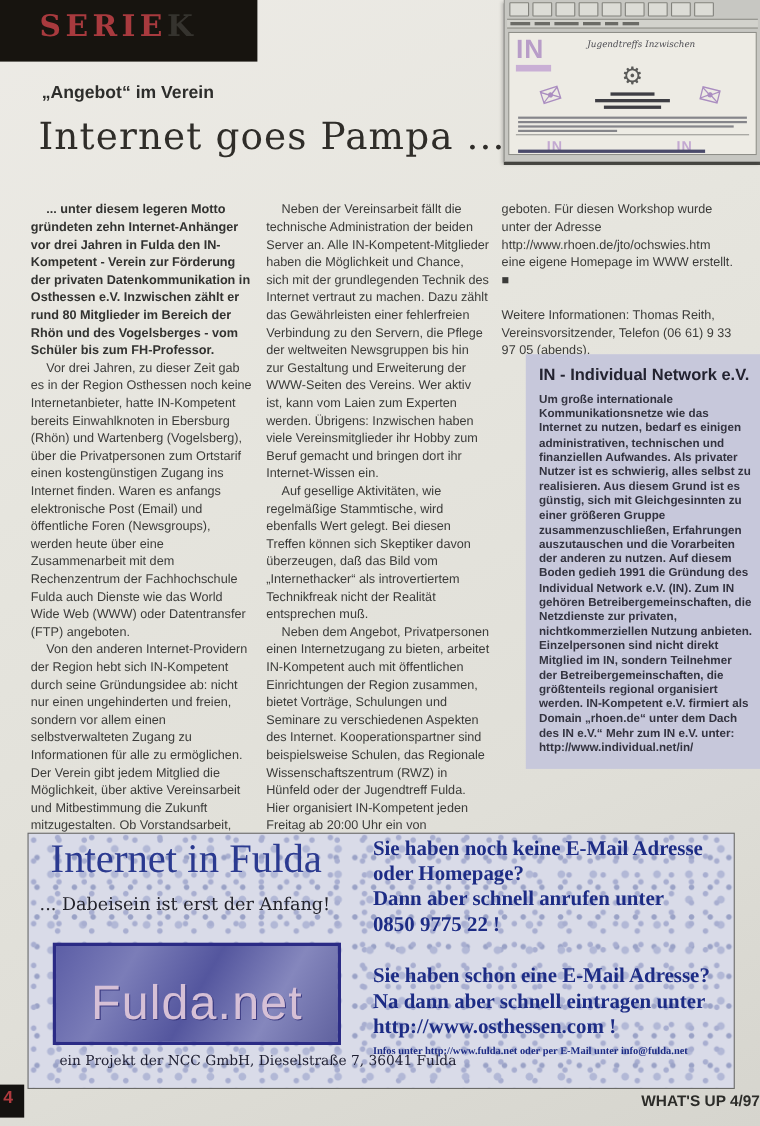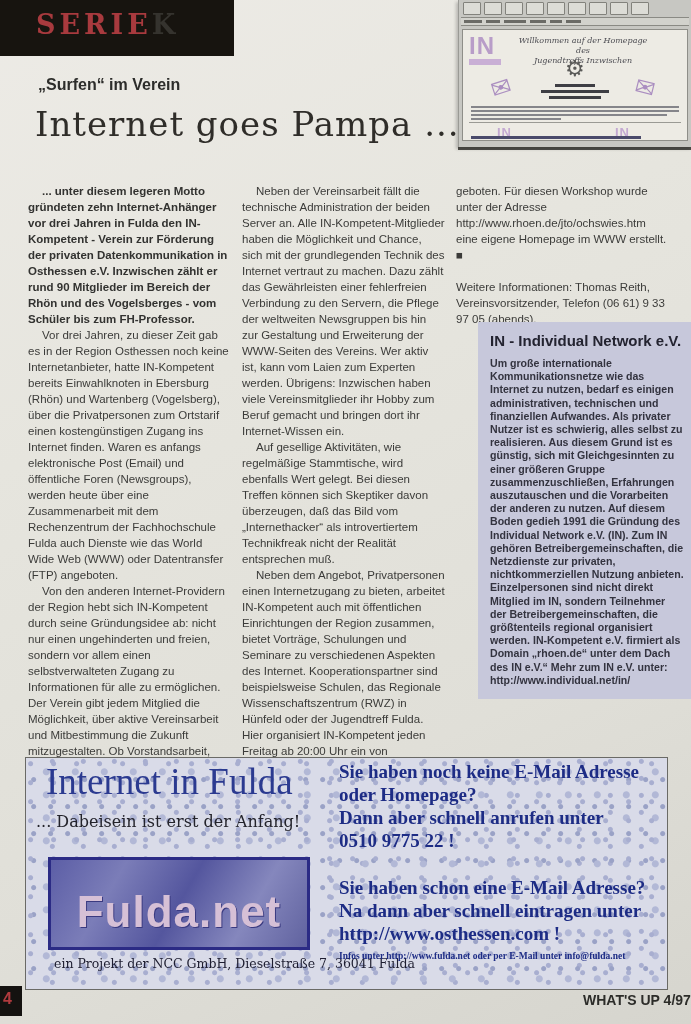--- a/index.html
+++ b/index.html
@@ -60,21 +60,21 @@
       radial-gradient(circle at 45% 80%,#9aa2c6 2px,transparent 3px),
       radial-gradient(circle at 85% 20%,#a8aed0 2px,transparent 3px);
     background-size:23px 19px,29px 23px,17px 27px,31px 17px;}
   .ad-headline{position:absolute;left:20px;top:2px;font-family:Liberation Serif, serif;font-size:37px;
     color:#2b3a90;}
   .ad-subline{position:absolute;left:10px;top:54px;font-family:"DejaVu Serif",serif;font-size:16px;
     color:#23232b;}
   .fulda-logo{position:absolute;left:22px;top:99px;width:262px;height:93px;border:3px solid #2b2b85;
     box-sizing:border-box;display:flex;align-items:center;justify-content:center;
     background:linear-gradient(120deg,#5c5ea6 0%,#7b7db8 25%,#54569e 50%,#8587bd 75%,#60629f 100%);}
-  .fulda-logo span{font-weight:bold;font-size:44px;letter-spacing:1px;color:#d6c0d6;
+  .fulda-logo span{font-weight:normal;font-size:44px;letter-spacing:1px;color:#d6c0d6;
     text-shadow:1px 1px 0 #3a3a80;margin-top:16px;}
   .ad-address{position:absolute;left:28px;top:198px;font-family:"DejaVu Serif",serif;font-size:12.5px;
     color:#1d1d30;}
   .ad-right{position:absolute;left:313px;top:2px;width:328px;font-family:"Liberation Serif",serif;
     font-weight:bold;font-size:19px;line-height:23px;color:#1d2c85;}
   .ad-right .gap{height:24px;}
   .ad-info{position:absolute;left:313px;top:193px;font-family:"Liberation Serif",serif;
     font-weight:bold;font-size:9.5px;color:#1d2c85;}
   
   .page-num-box{position:absolute;left:0;top:986px;width:22px;height:30px;background:#141210;}
@@ -83,21 +83,21 @@
 </style>
 </head>
 <body>
 
 <div class="page">
 
   <div class="serie-bar">
     <div class="serie-text"><span>SERIE</span><span class="serie-ghost">K</span></div>
   </div>
 
-  <div class="kicker">„Surfen“ im Verein</div>
+  <div class="kicker">„Angebot“ im Verein</div>
   <div class="title">Internet goes Pampa ...</div>
 
   <div class="browser">
     <div class="b-toolbar">
       <div class="b-btn"></div>
       <div class="b-btn"></div>
       <div class="b-btn"></div>
       <div class="b-btn"></div>
       <div class="b-btn"></div>
       <div class="b-btn"></div>
@@ -110,42 +110,41 @@
       <div class="b-menu-blob" style="width:14px"></div>
       <div class="b-menu-blob" style="width:22px"></div>
       <div class="b-menu-blob" style="width:16px"></div>
       <div class="b-menu-blob" style="width:12px"></div>
       <div class="b-menu-blob" style="width:15px"></div>
     </div>
     <div class="b-content">
       <div class="b-logo">IN</div>
       <div class="b-logo-bar"></div>
       <div class="b-title">
-        <div>Willkommen auf der Homepage des</div>
         <div>Jugendtreffs Inzwischen</div>
       </div>
       <div class="b-gear">⚙</div>
       <div class="b-subline" style="left:92px;top:54px;width:40px"></div>
       <div class="b-subline" style="left:78px;top:60px;width:68px"></div>
       <div class="b-subline" style="left:86px;top:66px;width:52px"></div>
       <div class="b-envelope" style="left:28px;top:46px;transform:rotate(-18deg)">✉</div>
       <div class="b-envelope" style="left:172px;top:46px;transform:rotate(14deg)">✉</div>
       <div class="b-textline" style="top:76px;width:208px"></div>
       <div class="b-textline" style="top:80px;width:208px"></div>
       <div class="b-textline" style="top:84px;width:196px"></div>
       <div class="b-textline" style="top:88px;width:90px"></div>
       <div class="b-rule"></div>
       <div class="b-logo-sm" style="left:34px;top:95px">IN</div>
       <div class="b-logo-sm" style="left:152px;top:95px">IN</div>
       <div class="b-textline" style="top:106px;width:170px;background:#4a4a6a;height:3px"></div>
     </div>
   </div>
 
   <div class="col col1">
-    <p class="intro">... unter diesem legeren Motto gründeten zehn Internet-Anhänger vor drei Jahren in Fulda den IN-Kompetent - Verein zur Förderung der privaten Datenkommunikation in Osthessen e.V. Inzwischen zählt er rund 90 Mitglieder im Bereich der Rhön und des Vogelsberges - vom Schüler bis zum FH-Professor.</p>
+    <p class="intro">... unter diesem legeren Motto gründeten zehn Internet-Anhänger vor drei Jahren in Fulda den IN-Kompetent - Verein zur Förderung der privaten Datenkommunikation in Osthessen e.V. Inzwischen zählt er rund 80 Mitglieder im Bereich der Rhön und des Vogelsberges - vom Schüler bis zum FH-Professor.</p>
     <p>Vor drei Jahren, zu dieser Zeit gab es in der Region Osthessen noch keine Internetanbieter, hatte IN-Kompetent bereits Einwahlknoten in Ebersburg (Rhön) und Wartenberg (Vogelsberg), über die Privatpersonen zum Ortstarif einen kostengünstigen Zugang ins Internet finden. Waren es anfangs elektronische Post (Email) und öffentliche Foren (Newsgroups), werden heute über eine Zusammenarbeit mit dem Rechenzentrum der Fachhochschule Fulda auch Dienste wie das World Wide Web (WWW) oder Datentransfer (FTP) angeboten.</p>
     <p>Von den anderen Internet-Providern der Region hebt sich IN-Kompetent durch seine Gründungsidee ab: nicht nur einen ungehinderten und freien, sondern vor allem einen selbstverwalteten Zugang zu Informationen für alle zu ermöglichen. Der Verein gibt jedem Mitglied die Möglichkeit, über aktive Vereinsarbeit und Mitbestimmung die Zukunft mitzugestalten. Ob Vorstandsarbeit, Organisation von Veranstaltungen oder technische Aspekte des Internetzugangs: Jedes Mitglied kann Erfahrungen und Fähigkeiten einbringen und sein Wissen erweitern.</p>
   </div>
 
   <div class="col col2">
     <p>Neben der Vereinsarbeit fällt die technische Administration der beiden Server an. Alle IN-Kompetent-Mitglieder haben die Möglichkeit und Chance, sich mit der grundlegenden Technik des Internet vertraut zu machen. Dazu zählt das Gewährleisten einer fehlerfreien Verbindung zu den Servern, die Pflege der weltweiten Newsgruppen bis hin zur Gestaltung und Erweiterung der WWW-Seiten des Vereins. Wer aktiv ist, kann vom Laien zum Experten werden. Übrigens: Inzwischen haben viele Vereinsmitglieder ihr Hobby zum Beruf gemacht und bringen dort ihr Internet-Wissen ein.</p>
     <p>Auf gesellige Aktivitäten, wie regelmäßige Stammtische, wird ebenfalls Wert gelegt. Bei diesen Treffen können sich Skeptiker davon überzeugen, daß das Bild vom „Internethacker“ als introvertiertem Technikfreak nicht der Realität entsprechen muß.</p>
     <p>Neben dem Angebot, Privatpersonen einen Internetzugang zu bieten, arbeitet IN-Kompetent auch mit öffentlichen Einrichtungen der Region zusammen, bietet Vorträge, Schulungen und Seminare zu verschiedenen Aspekten des Internet. Kooperationspartner sind beispielsweise Schulen, das Regionale Wissenschaftszentrum (RWZ) in Hünfeld oder der Jugendtreff Fulda. Hier organisiert IN-Kompetent jeden Freitag ab 20:00 Uhr ein von Vereinsmitgliedern betreutes Internet-Café. Darüber hinaus wird in Zusammenarbeit mit dem Jugendbildungswerk der Stadt Fulda ein Einführungsworkshop in das Internet an-</p>
   </div>
 
@@ -163,21 +162,21 @@
     <div class="ad-headline">Internet in Fulda</div>
     <div class="ad-subline">... Dabeisein ist erst der Anfang!</div>
     <div class="fulda-logo">
       <span>Fulda.net</span>
     </div>
     <div class="ad-address">ein Projekt der NCC GmbH, Dieselstraße 7, 36041 Fulda</div>
     <div class="ad-right">
       <div>Sie haben noch keine E-Mail Adresse</div>
       <div>oder Homepage?</div>
       <div>Dann aber schnell anrufen unter</div>
-      <div>0510  9775 22 !</div>
+      <div>0850  9775 22 !</div>
       <div class="gap"></div>
       <div>Sie haben schon eine E-Mail Adresse?</div>
       <div>Na dann aber schnell eintragen unter</div>
       <div>http://www.osthessen.com !</div>
     </div>
     <div class="ad-info">Infos unter http://www.fulda.net oder per E-Mail unter info@fulda.net</div>
   </div>
 
   <div class="page-num-box">
     <div class="page-num">4</div>

